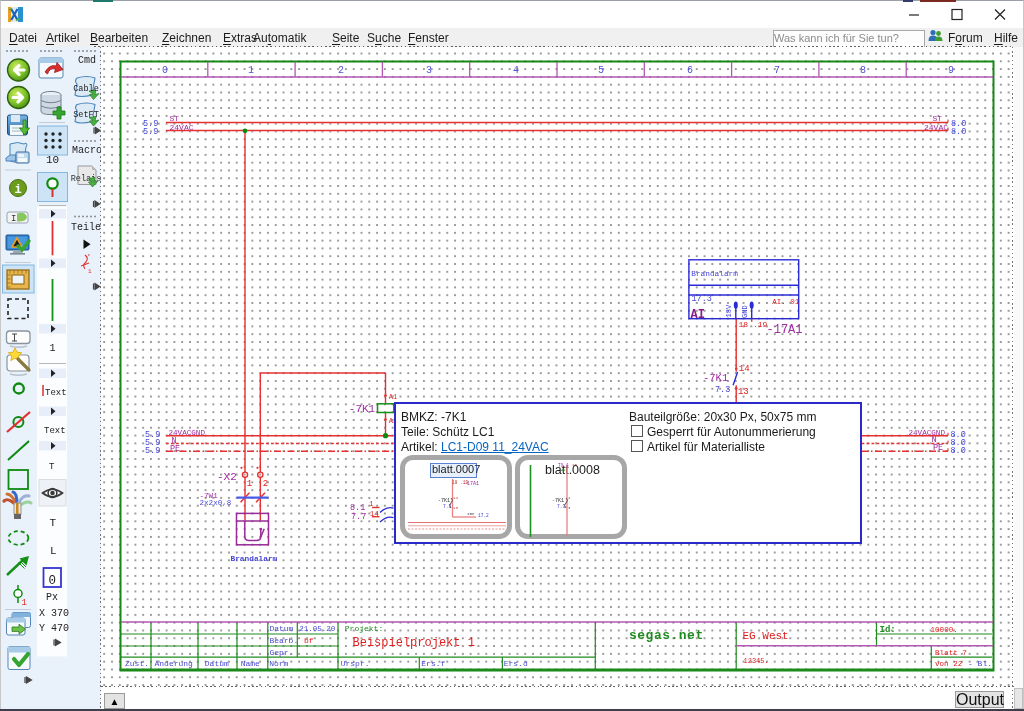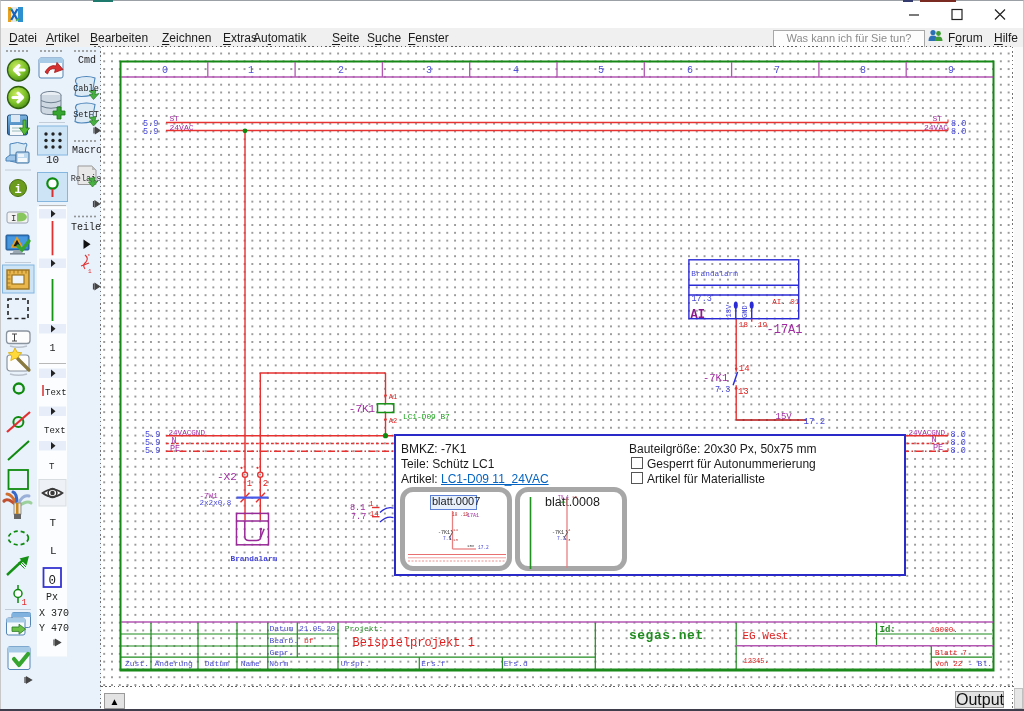--- a/index.html
+++ b/index.html
@@ -8,35 +8,35 @@
   #win { position:absolute; left:0; top:0; width:1024px; height:711px; }
   .abs { position:absolute; }
   
   #titlebar { position:absolute; left:0; top:0; width:1024px; height:28px; background:#ffffff; border-top:1px solid #9aa0a6; border-left:1px solid #c8c8c8; border-right:1px solid #c8c8c8; }
   #title-text { position:absolute; left:26px; top:7px; font-size:11.5px; color:#1b1b1b; white-space:nowrap; }
   .winbtn { position:absolute; top:0; width:34px; height:27px; color:#111; text-align:center; }
   
   #menubar { position:absolute; left:0; top:28px; width:1024px; height:19px; background:#f0f0f0; border-left:1px solid #c8c8c8; border-right:1px solid #c8c8c8; }
   .menuitem { position:absolute; top:3px; font-size:12px; color:#1b1b1b; white-space:nowrap; }
   .mn { text-decoration:underline; text-underline-offset:2px; }
-  #searchbox { position:absolute; left:772px; top:2px; width:152px; height:25px; border:1px solid #a8a8a8; background:#fdfdfd; color:#8c8c8c; font-size:11px; text-align:center; line-height:14px; }
+  #searchbox { position:absolute; left:772px; top:2px; width:152px; height:25px; border:1px solid #a8a8a8; background:#fdfdfd; color:#8c8c8c; font-size:11px; line-height:14px; }
   
   #toolbar { position:absolute; left:0; top:47px; width:101px; height:662px; background:#e9f1fb; border-left:1px solid #c8c8c8; }
   #canvas { position:absolute; left:101px; top:47px; width:913px; height:639px; background:#ffffff;
     background-image:radial-gradient(circle, #9b9b9b 0 0.95px, rgba(155,155,155,0) 1.35px);
     background-size:7.8px 7.8px; background-position:7.1px 2.6px; }
   #rightstrip { position:absolute; left:1014px; top:47px; width:10px; height:662px; background:#fafafa; border-right:1px solid #c8c8c8; }
   #bottombar { position:absolute; left:101px; top:686px; width:913px; height:23px; background:#ffffff; }
   #bottomstrip { position:absolute; left:0; top:709px; width:1024px; height:2px; background:#3e3e4c; }
   .dotline-h { position:absolute; height:1.6px; background:repeating-linear-gradient(90deg,#606060 0 1.6px,rgba(0,0,0,0) 1.6px 4.2px); }
   .dotline-v { position:absolute; width:1.4px; background:repeating-linear-gradient(180deg,#737373 0 1.4px,rgba(0,0,0,0) 1.4px 4.2px); }
   #schsvg { position:absolute; left:0; top:0; width:1024px; height:711px; pointer-events:none; }
   svg text { font-family:"Liberation Mono",monospace; }
   
-  #dialog { position:absolute; left:394px; top:434px; width:512px; height:142px; background:#ffffff; border:2px solid #2a2ac8; font-size:12px; color:#1a1a1a; }
+  #dialog { position:absolute; left:394px; top:402px; width:468px; height:142px; background:#ffffff; border:2px solid #2a2ac8; font-size:12px; color:#1a1a1a; }
   #dialog .row { position:absolute; white-space:nowrap; }
   .cb { position:absolute; width:12px; height:12px; border:1px solid #555; background:#fff; }
   .thumb { position:absolute; top:51px; height:84px; border:5px solid #a7a7a7; border-radius:13px; background:#fff; }
   
   .graybtn { position:absolute; background:#e3e3e3; border:1px solid #9a9a9a; font-size:16px; color:#111; text-align:center; }
 </style>
 </head>
 <body>
 <div id="win">
   <div id="titlebar">

